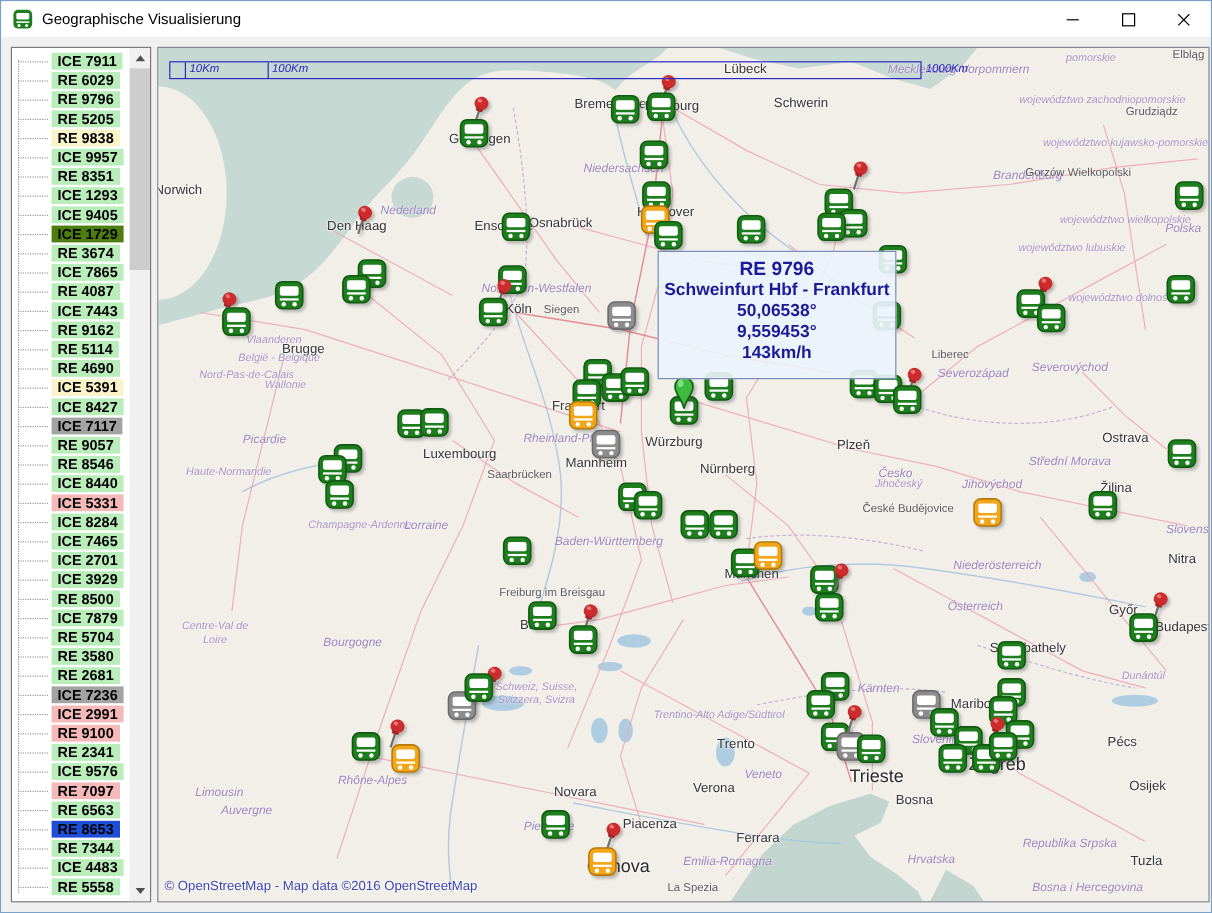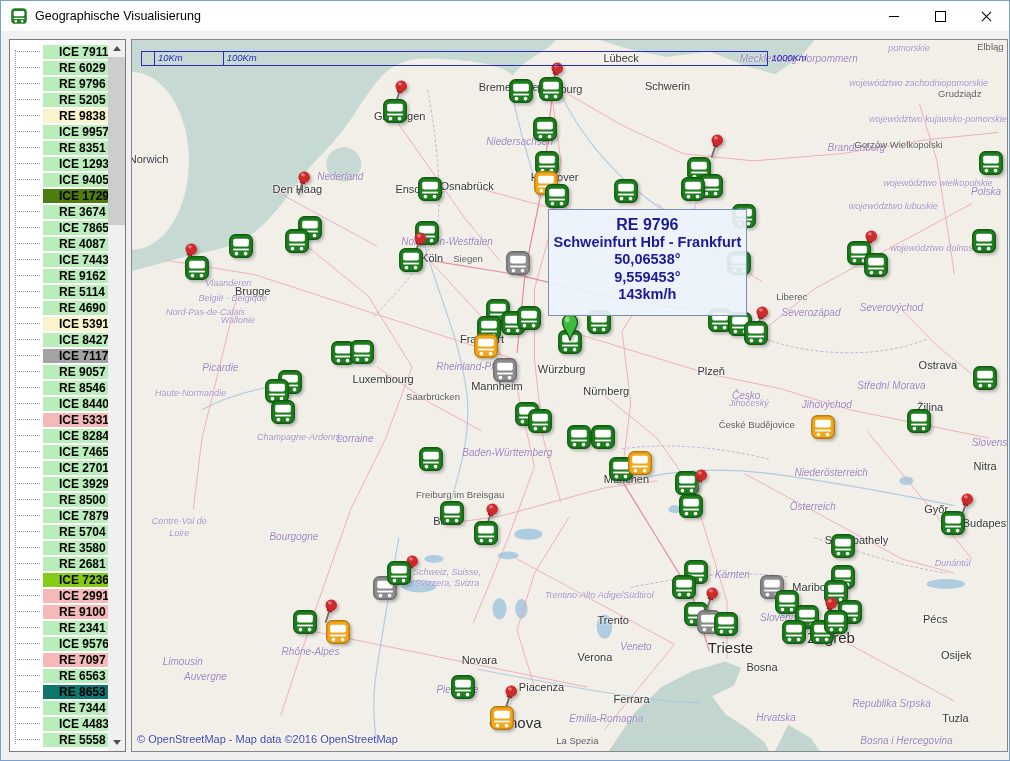--- a/index.html
+++ b/index.html
@@ -19,21 +19,21 @@
   .glyph-close::before{transform:rotate(45deg);} .glyph-close::after{transform:rotate(-45deg);}
 
   
   .main{position:absolute;top:30px;left:0;right:0;bottom:0;background:#f0f0f0;}
   .tree-panel{position:absolute;left:8px;top:8px;width:117px;bottom:8px;background:#fff;
     border:1px solid #7a7a7a;box-sizing:border-box;overflow:hidden;}
   .tree-list{margin:0;padding:3px 0 0 0;list-style:none;position:relative;}
   .tree-list::before{content:"";position:absolute;left:5px;top:10px;height:694px;border-left:1px dotted #9a9a9a;}
   .tree-list li{height:16px;line-height:15px;position:relative;padding-left:33px;white-space:nowrap;}
   .tree-list li::before{content:"";position:absolute;left:5px;top:8px;width:25px;border-top:1px dotted #9a9a9a;}
-  .tl{font-size:12px;font-weight:bold;color:#000;padding:0 16px;}
+  .tl{font-size:12px;font-weight:bold;color:#000;padding:0 5px;}
 
   
   .scrollbar{position:absolute;right:0;top:0;bottom:0;width:17px;background:#f0f0f0;}
   .sb-btn{position:absolute;left:0;width:17px;height:17px;display:flex;align-items:center;justify-content:center;background:#f0f0f0;}
   .sb-up{top:0;} .sb-down{bottom:0;}
   .tri-up{width:0;height:0;border-left:4px solid transparent;border-right:4px solid transparent;border-bottom:5px solid #505050;}
   .tri-down{width:0;height:0;border-left:4px solid transparent;border-right:4px solid transparent;border-top:5px solid #505050;}
   .sb-thumb{position:absolute;left:0;top:17px;width:17px;height:168px;background:#cdcdcd;}
 
   
@@ -130,28 +130,28 @@
         <li><span class="tl" style="background: rgb(245, 185, 185);">ICE 5331</span></li>
         <li><span class="tl" style="background: rgb(185, 237, 185);">ICE 8284</span></li>
         <li><span class="tl" style="background: rgb(185, 237, 185);">ICE 7465</span></li>
         <li><span class="tl" style="background: rgb(185, 237, 185);">ICE 2701</span></li>
         <li><span class="tl" style="background: rgb(185, 237, 185);">ICE 3929</span></li>
         <li><span class="tl" style="background: rgb(185, 237, 185);">RE 8500</span></li>
         <li><span class="tl" style="background: rgb(185, 237, 185);">ICE 7879</span></li>
         <li><span class="tl" style="background: rgb(185, 237, 185);">RE 5704</span></li>
         <li><span class="tl" style="background: rgb(185, 237, 185);">RE 3580</span></li>
         <li><span class="tl" style="background: rgb(185, 237, 185);">RE 2681</span></li>
-        <li><span class="tl" style="background: #84cc16;">ICE 7236</span></li>
+        <li><span class="tl" style="background: #a3a3a3;">ICE 7236</span></li>
         <li><span class="tl" style="background: rgb(245, 185, 185);">ICE 2991</span></li>
         <li><span class="tl" style="background: rgb(245, 185, 185);">RE 9100</span></li>
         <li><span class="tl" style="background: rgb(185, 237, 185);">RE 2341</span></li>
         <li><span class="tl" style="background: rgb(185, 237, 185);">ICE 9576</span></li>
         <li><span class="tl" style="background: rgb(245, 185, 185);">RE 7097</span></li>
         <li><span class="tl" style="background: rgb(185, 237, 185);">RE 6563</span></li>
-        <li><span class="tl" style="background: #0f766e;">RE 8653</span></li>
+        <li><span class="tl" style="background: #1d4ed8;">RE 8653</span></li>
         <li><span class="tl" style="background: rgb(185, 237, 185);">RE 7344</span></li>
         <li><span class="tl" style="background: rgb(185, 237, 185);">ICE 4483</span></li>
         <li><span class="tl" style="background: rgb(185, 237, 185);">RE 5558</span></li>
       </ul>
     <div class="scrollbar">
       <div class="sb-btn sb-up">
           <span class="tri-up"></span>
         </div>
       <div class="sb-thumb"></div>
       <div class="sb-btn sb-down">

